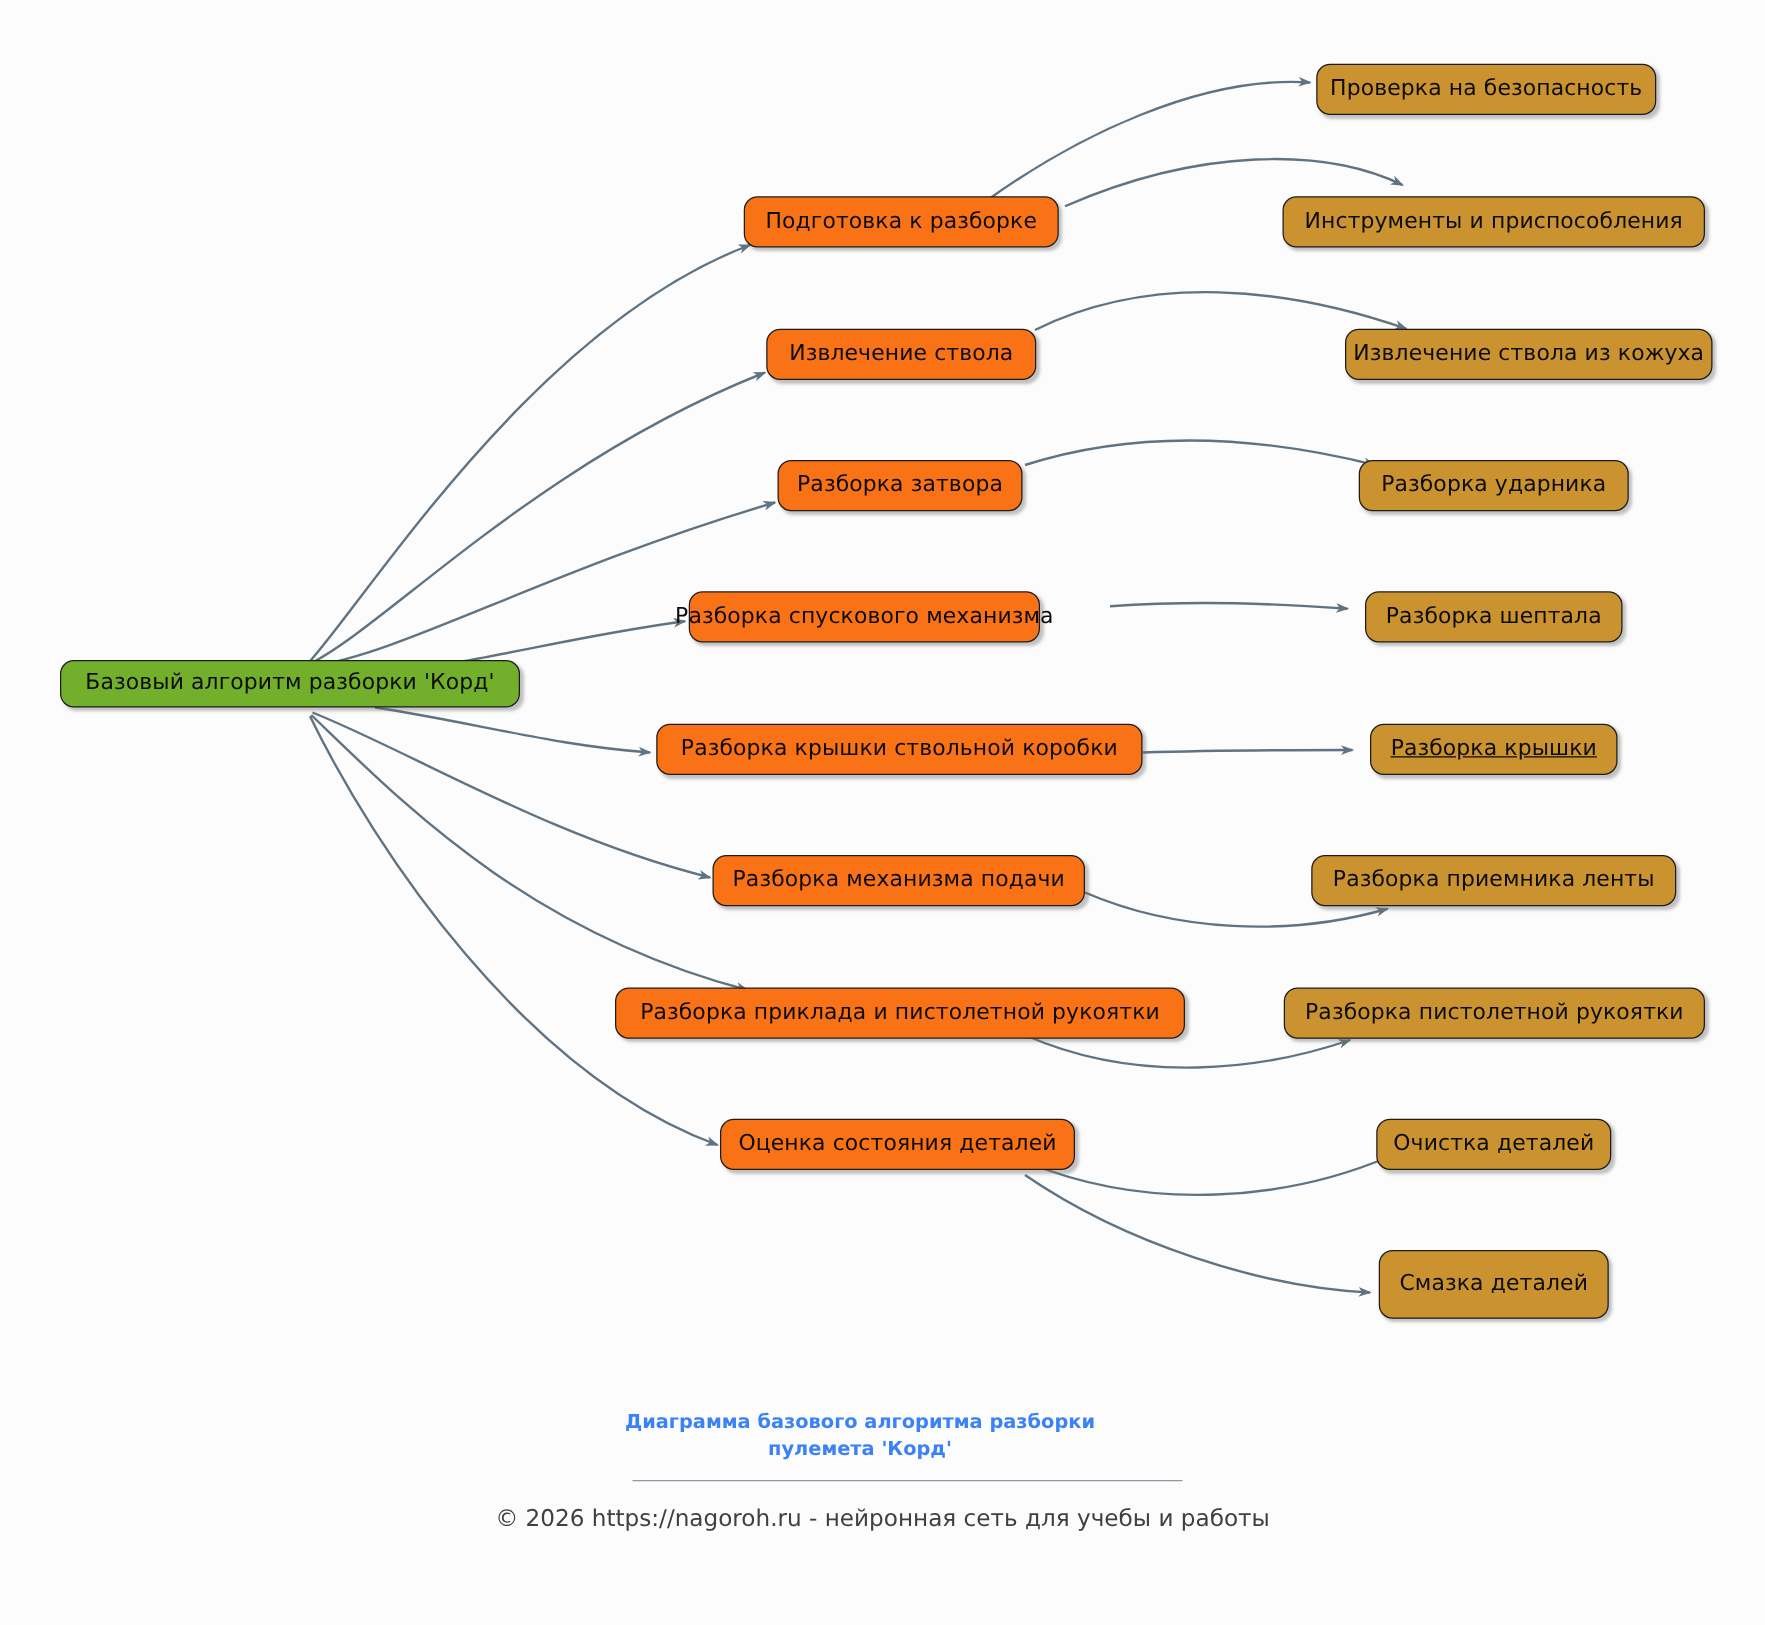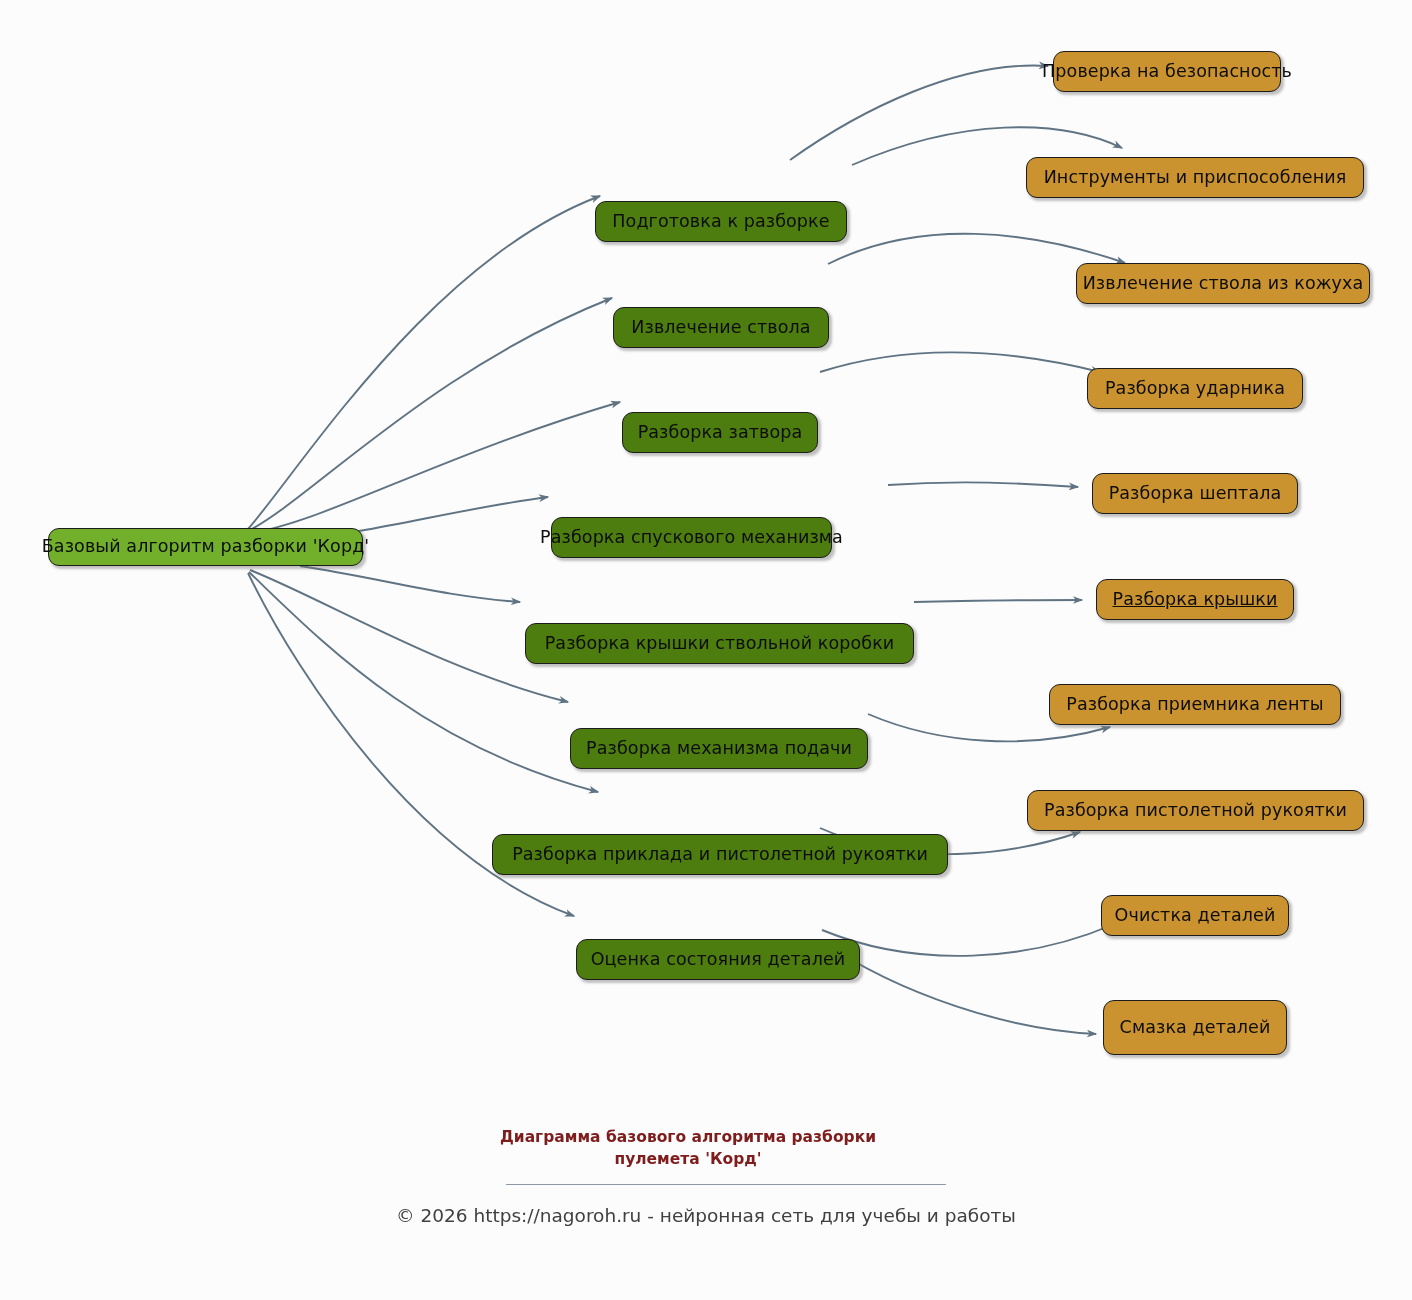--- a/index.html
+++ b/index.html
@@ -43,35 +43,34 @@
     font-family: "DejaVu Sans", sans-serif;
   }
   .node-label {
     display: block;
     padding: 0 2px;
   }
   .node.root {
     background: #72b02b;
   }
   .node.branch {
-    background: #4d7c0f;
-    margin-top: 44px;
+    background: #f97316;
   }
   .node.leaf {
     background: #ca932f;
   }
   #footer-title {
     top: 1126px;
     position: absolute;
     left: 0;
     width: 1376px;
     text-align: center;
     font-size: 15.5px;
     font-weight: bold;
-    color: #7f1d1d;
+    color: #3b82f6;
     line-height: 1.45;
   }
   #footer-rule {
     position: absolute;
     left: 506px;
     top: 1184px;
     width: 440px;
     height: 1px;
     background: #8b99a8;
   }
@@ -120,21 +119,21 @@
 
       <path d="M868,714 C940,745 1030,750 1110,727"></path>
 
       <path d="M820,828 C910,868 1010,856 1080,832"></path>
 
       <path d="M822,930 C920,970 1030,960 1112,925"></path>
       <path d="M820,940 C900,995 1010,1030 1096,1034"></path>
     </g>
   </svg>
 
-  <div class="node root" style="left:48px; top:528px; width:315px; height:38px;">
+  <div class="node root" style="left:48px; top:528px; width:368px; height:38px;">
     <span class="node-label">Базовый алгоритм разборки 'Корд'</span>
   </div>
 
   <div class="node branch" style="left:595px; top:157px; width:252px; height:41px;">
     <span class="node-label">Подготовка к разборке</span>
   </div>
 
   <div class="node branch" style="left:613px; top:263px; width:216px; height:41px;">
     <span class="node-label">Извлечение ствола</span>
   </div>
@@ -156,21 +155,21 @@
   </div>
 
   <div class="node branch" style="left:492px; top:790px; width:456px; height:41px;">
     <span class="node-label">Разборка приклада и пистолетной рукоятки</span>
   </div>
 
   <div class="node branch" style="left:576px; top:895px; width:284px; height:41px;">
     <span class="node-label">Оценка состояния деталей</span>
   </div>
 
-  <div class="node leaf" style="left:1053px; top:51px; width:228px; height:41px;">
+  <div class="node leaf" style="left:1053px; top:51px; width:272px; height:41px;">
     <span class="node-label">Проверка на безопасность</span>
   </div>
 
   <div class="node leaf" style="left:1026px; top:157px; width:338px; height:41px;">
     <span class="node-label">Инструменты и приспособления</span>
   </div>
 
   <div class="node leaf" style="left:1036px; top:263px; width:294px; height:41px;margin-left:40px;">
     <span class="node-label">Извлечение ствола из кожуха</span>
   </div>

